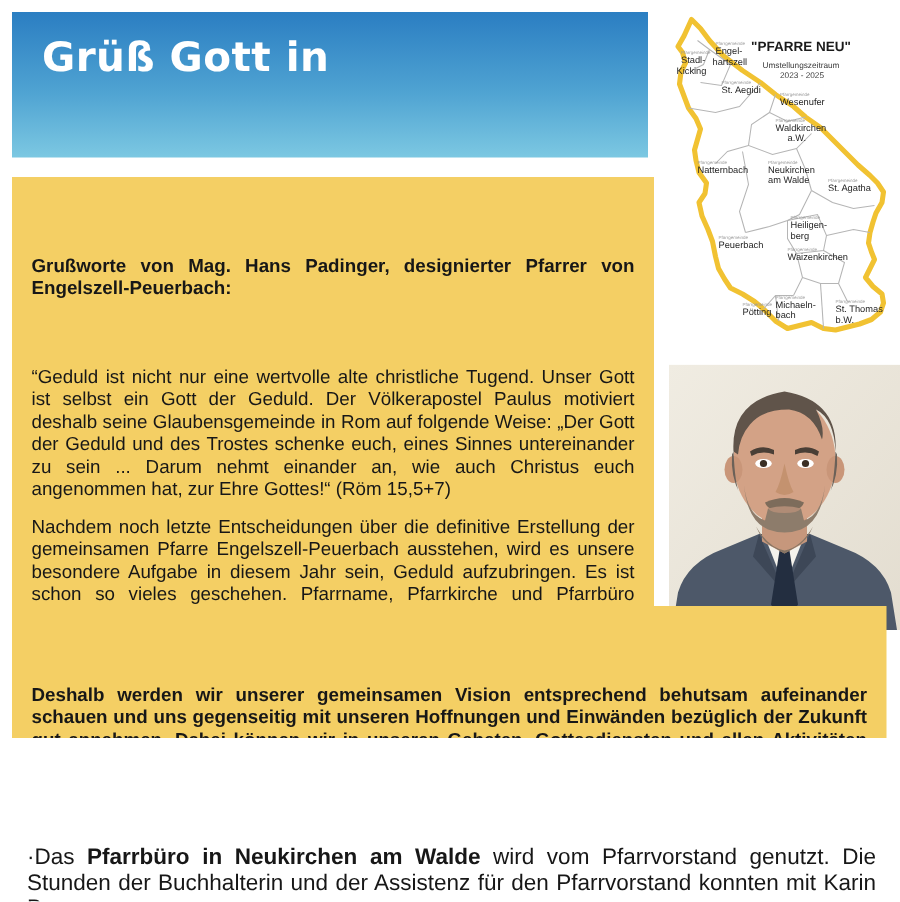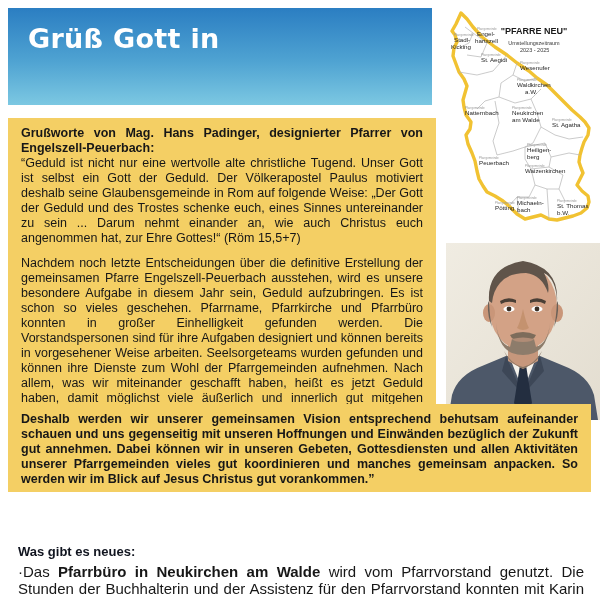--- a/index.html
+++ b/index.html
@@ -44,21 +44,21 @@
     left: 8px; top: 118px; width: 428px; height: 306px;
     padding: 8px 13px 6px 13px;
   }
   #vision-block {
     left: 8px; top: 404px; width: 583px; height: 88px;
     padding: 8px 13px 6px 13px;
     font-weight: bold;
   }
   .body-text {
     font-size: 12.5px; line-height: 15px;
-    text-align: justify; color: #171717;
+    text-align: justify; color: #171717; margin-top: 44px;
   }
   .body-text.bold { font-weight: bold; }
   .para-gap { margin-top: 10px; }
   
   .photo-wrap {
     position: absolute; left: 446px; top: 243px; width: 154px; height: 177px;
     overflow: hidden;
   }
   
   .news-heading {
@@ -212,16 +212,15 @@
       <path d="M64,92 Q77,86 90,92 Q88,98 77,98 Q66,98 64,92 Z" fill="#7d6c5b"></path>
       <path d="M66,96 Q77,93 88,96 Q86,99 77,99 Q68,99 66,96 Z" fill="#b08c76"></path>
       <path d="M58,108 Q66,122 77,124 Q88,122 96,108 Q92,118 84,122 L77,126 70,122 Q62,118 58,108 Z" fill="#857463"></path>
     </svg>
   </div>
 
   <div id="vision-block" class="yellow-block">
     <div class="body-text">Deshalb werden wir unserer gemeinsamen Vision entsprechend behutsam aufeinander schauen und uns gegenseitig mit unseren Hoffnungen und Einwänden bezüglich der Zukunft gut annehmen. Dabei können wir in unseren Gebeten, Gottesdiensten und allen Aktivitäten unserer Pfarrgemeinden vieles gut koordinieren und manches gemeinsam anpacken. So werden wir im Blick auf Jesus Christus gut vorankommen.”</div>
   </div>
 
-  <div class="news-heading">Was gibt es neues:</div>
   <div class="news-para"><span>·Das </span><b>Pfarrbüro in Neukirchen am Walde</b><span> wird vom Pfarrvorstand genutzt. Die Stunden der Buchhalterin und der Assistenz für den Pfarrvorstand konnten mit Karin Braumann aus</span></div>
 
 </div>
 
 </body></html>

